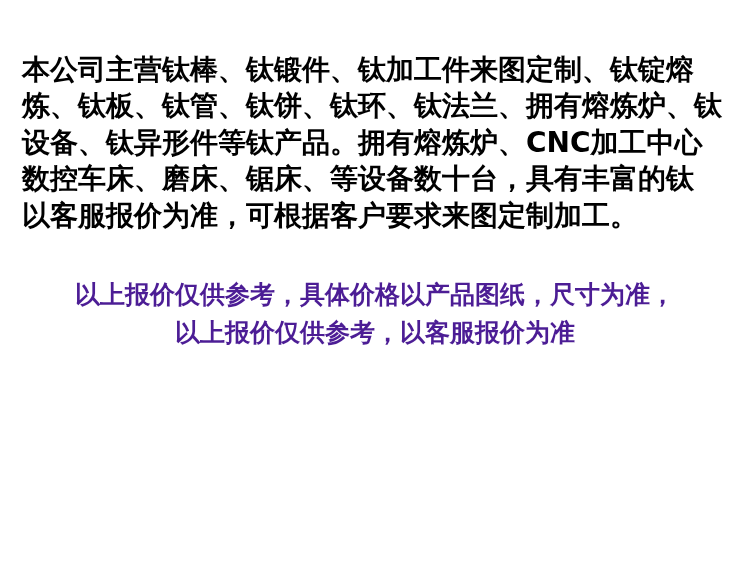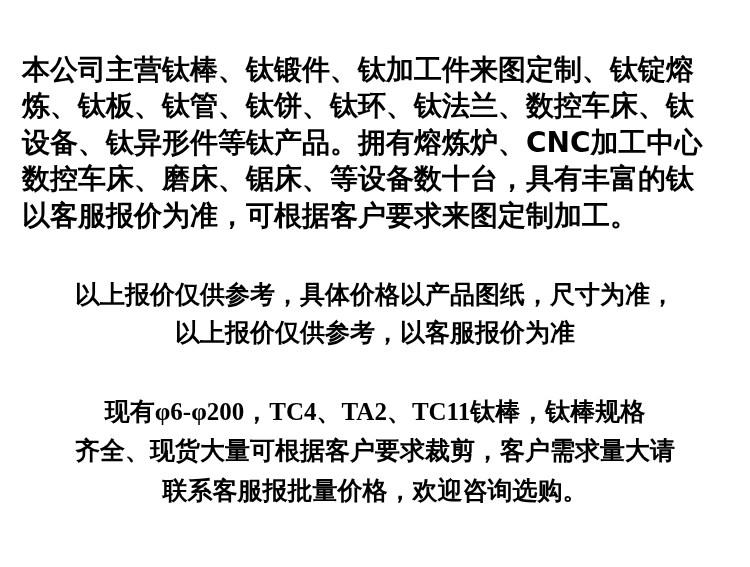--- a/index.html
+++ b/index.html
@@ -31,21 +31,21 @@
     text-align: justify;
     text-justify: inter-ideograph;
     letter-spacing: 0px;
     font-family: "DejaVu Sans", "Liberation Sans", sans-serif;
   }
   .intro p {
     margin: 0;
   }
   .notice {
     margin-top: 42px;
-    color: #000000;
+    color: #4c1d95;
     font-size: 25px;
     font-weight: bold;
     line-height: 1.52;
     text-align: center;
     font-family: "DejaVu Sans", "Liberation Sans", sans-serif;
   }
   .notice p {
     margin: 0;
   }
   .stock {
@@ -61,30 +61,25 @@
     margin: 0;
   }
 </style>
 </head>
 <body>
 
 <div class="page">
 
   <div class="block intro">
     <p>本公司主营钛棒、钛锻件、钛加工件来图定制、钛锭熔</p>
-    <p>炼、钛板、钛管、钛饼、钛环、钛法兰、数控车床、钛</p>
+    <p>炼、钛板、钛管、钛饼、钛环、钛法兰、拥有熔炼炉、钛</p>
     <p>设备、钛异形件等钛产品。拥有熔炼炉、CNC加工中心</p>
     <p>数控车床、磨床、锯床、等设备数十台，具有丰富的钛</p>
     <p>以客服报价为准，可根据客户要求来图定制加工。</p>
   </div>
 
   <div class="block notice">
     <p>以上报价仅供参考，具体价格以产品图纸，尺寸为准，</p>
     <p>以上报价仅供参考，以客服报价为准</p>
   </div>
 
-  <div class="block stock">
-    <p>现有φ6-φ200，TC4、TA2、TC11钛棒，钛棒规格</p>
-    <p>齐全、现货大量可根据客户要求裁剪，客户需求量大请</p>
-    <p>联系客服报批量价格，欢迎咨询选购。</p>
-  </div>
 
 </div>
 
 </body></html>

